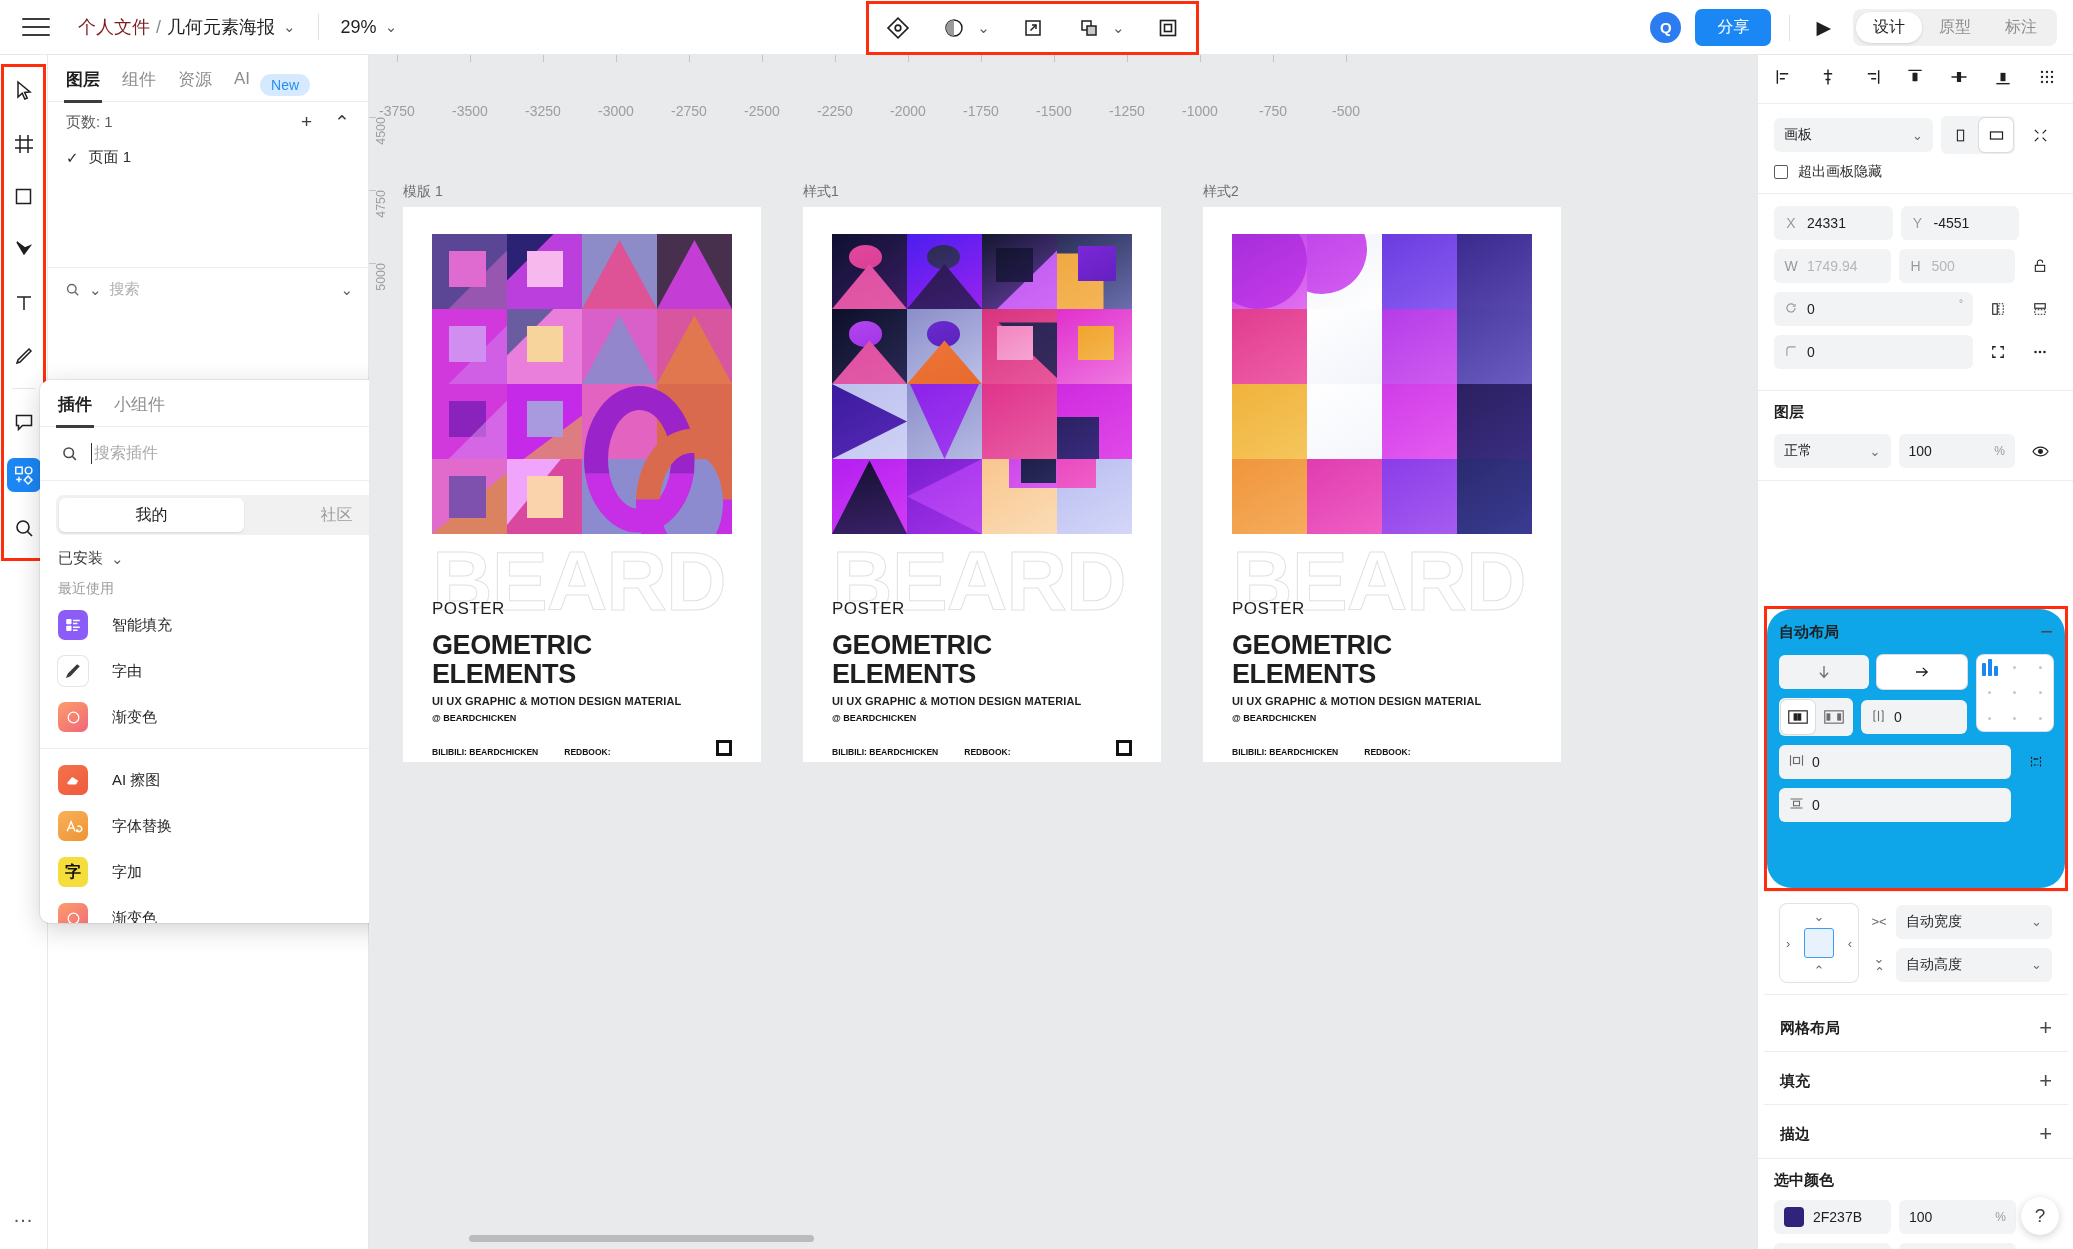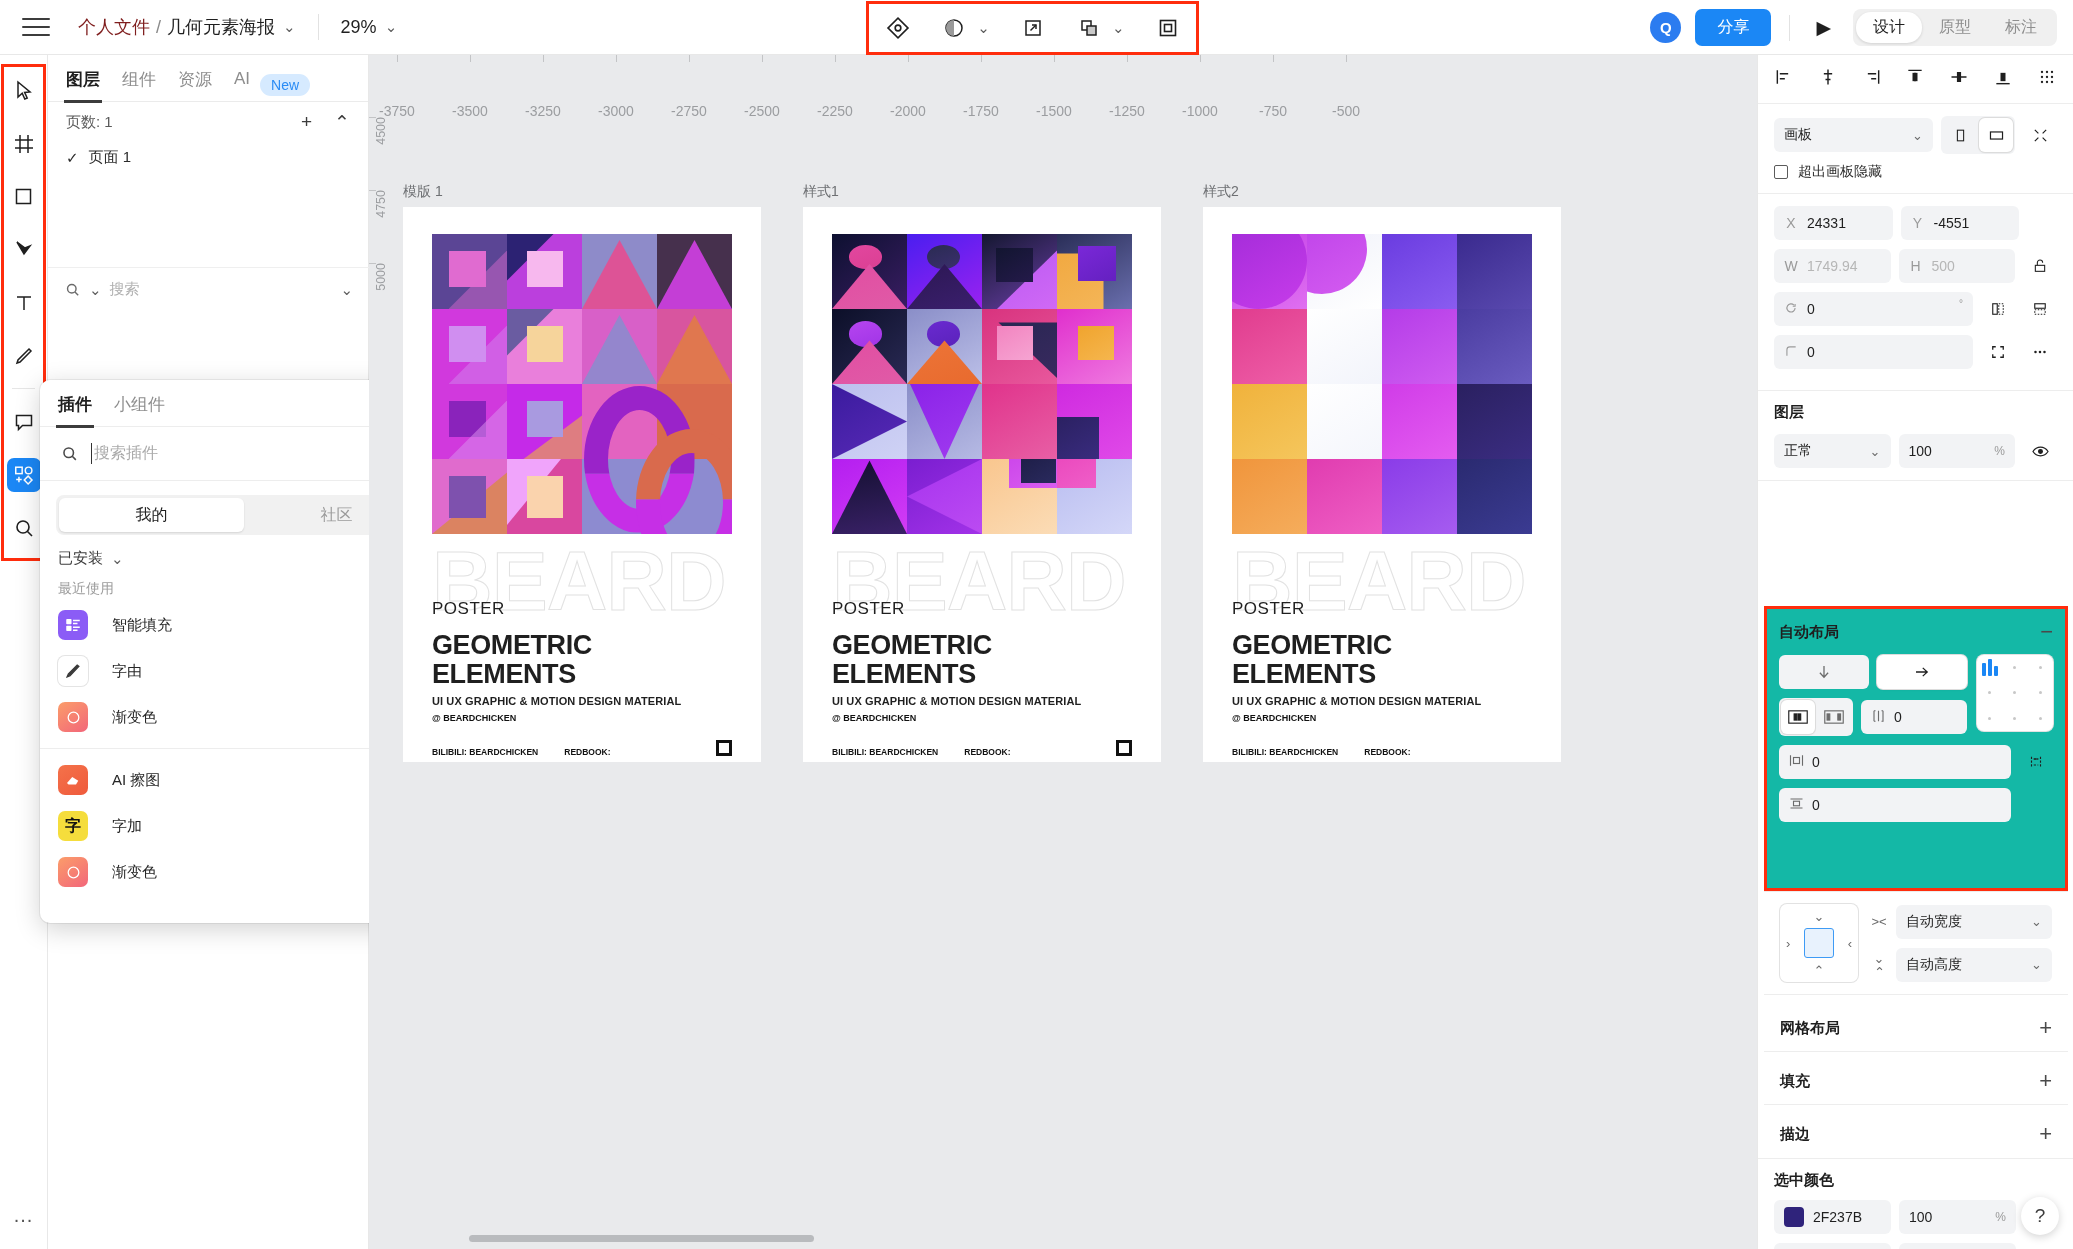--- a/index.html
+++ b/index.html
@@ -189,21 +189,21 @@
   .fld .lb { color:#9a9a9a; font-size: 14px; width: 14px; text-align:center; flex:none; }
   .fld .vl { color:#1f1f1f; }
   .fld .vl.dim { color:#b6b6b6; }
   .fld .suf { margin-left:auto; color:#9a9a9a; font-size: 12px; }
   .r-title { font-size: 15px; font-weight: 700; color:#1f1f1f; }
   .r-head { display:flex; align-items:center; justify-content: space-between; margin-bottom: 12px; }
   .plus { font-size: 22px; color:#4a4a4a; cursor:pointer; line-height: 1; }
   .minus { font-size: 22px; color:#4a4a4a; cursor:pointer; line-height: 1; }
 
   .autolayout-wrap { position:absolute; left: 6px; top: 551px; width: 304px; height: 285px; border: 3px solid #ff2d0d; }
-  .al-inner { position:absolute; inset: 0; background:#14b8a6; padding: 12px 12px; }
+  .al-inner { position:absolute; inset: 0; background:#0ea5e9; padding: 12px 12px; border-radius: 25px; }
 
   .dirbtn { flex:1; height: 34px; border-radius: 6px; background:#f2f3f5; display:flex; align-items:center; justify-content:center; cursor:pointer; }
   .dirbtn.active { background:#fff; box-shadow: 0 0 0 1px #dcdcdc, 0 1px 2px rgba(0,0,0,.08); }
   .dotgrid {
     width: 76px; height: 76px; border-radius: 7px; background:#fff;
     box-shadow: 0 0 0 1px #e2e2e2; display:grid;
     grid-template-columns: repeat(3,1fr); grid-template-rows: repeat(3,1fr);
     place-items:center; flex:none;
   }
   .dot { width: 3px; height:3px; border-radius:50%; background:#c7c7c7; }
@@ -457,20 +457,30 @@
 
     <div class="plug-sep"></div>
 
     <div class="plug-item">
       <div class="plug-ico" style="background:linear-gradient(145deg,#f4724a,#ef5a3c)">
         <svg width="18" height="18" viewBox="0 0 24 24" fill="#fff">
             <path d="M4 16 L11 8 L19 13 L16 18 H6 Z"></path>
           </svg>
       </div>
       <span class="plug-name">AI 擦图</span>
+    </div>
+    <div class="plug-item">
+      <div class="plug-ico" style="background:linear-gradient(145deg,#f8b15a,#f09334)">
+        <svg width="19" height="19" viewBox="0 0 24 24" fill="none" stroke="#fff" stroke-width="1.7">
+            <path d="M4 18 L9 6 L14 18 M6 14h6"></path>
+            <path d="M17 12a3.5 3.5 0 1 1-1 5"></path>
+            <path d="M16 19v-2.5h2.5"></path>
+          </svg>
+      </div>
+      <span class="plug-name">字体替换</span>
     </div>
     <div class="plug-item">
       <div class="plug-ico" style="background:#f5dd3c">
         <span style="font-size:16px;font-weight:800;color:#111;line-height:1;">字</span>
       </div>
       <span class="plug-name">字加</span>
     </div>
     <div class="plug-item">
       <div class="plug-ico" style="background:linear-gradient(145deg,#fb9d6a,#f2667a)">
         <svg width="17" height="17" viewBox="0 0 24 24" fill="none" stroke="#fff" stroke-width="1.8">

